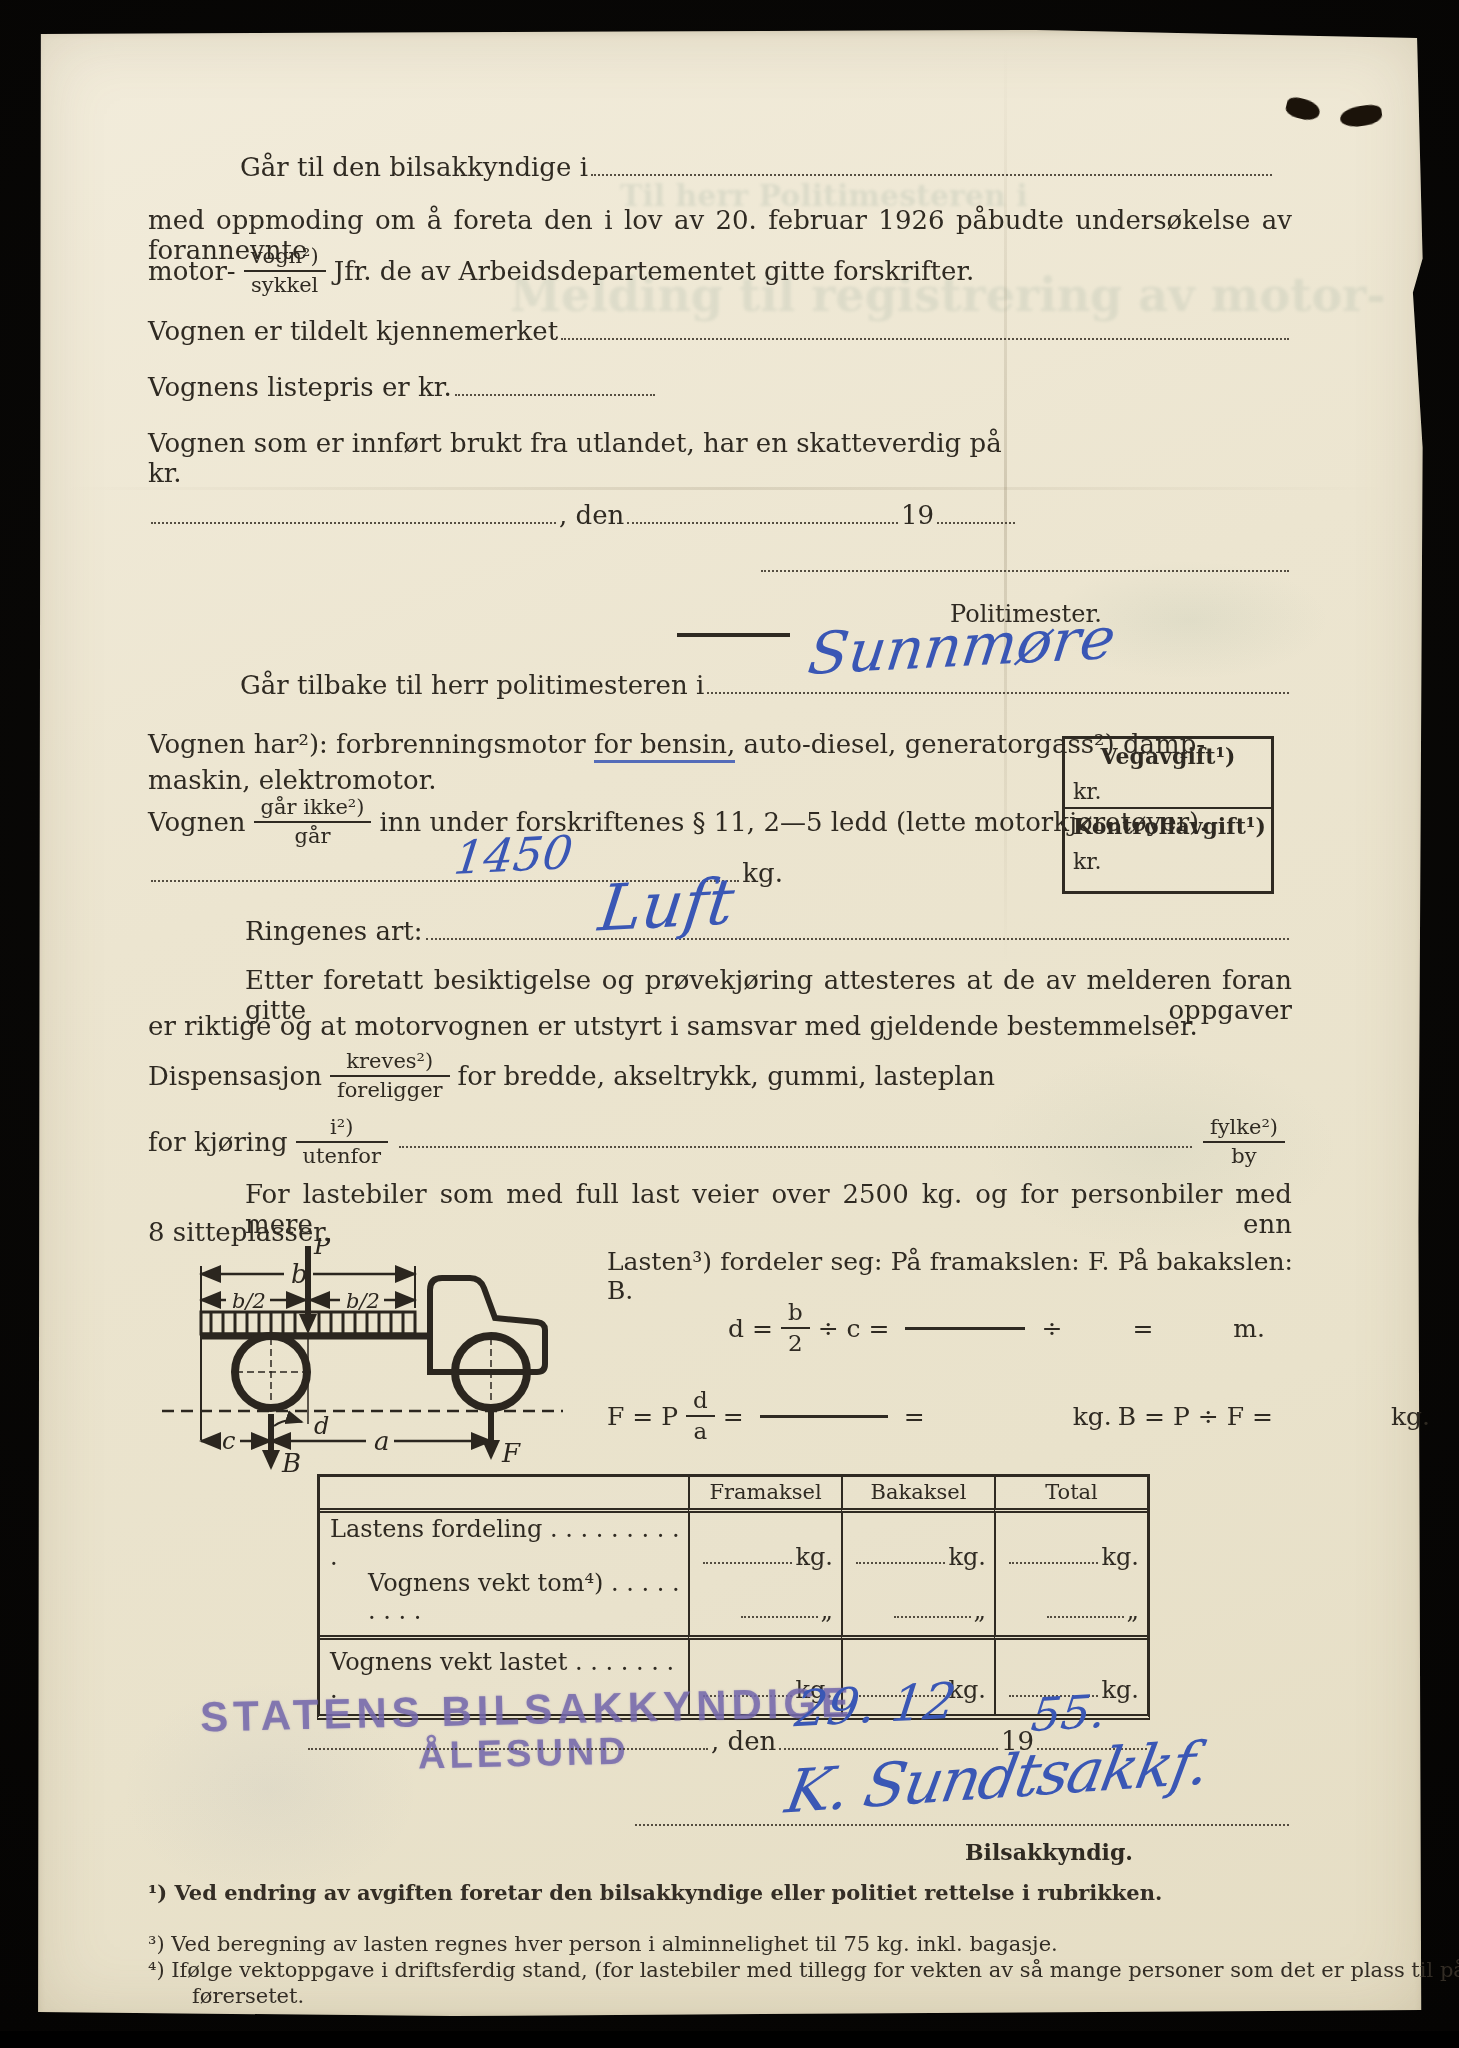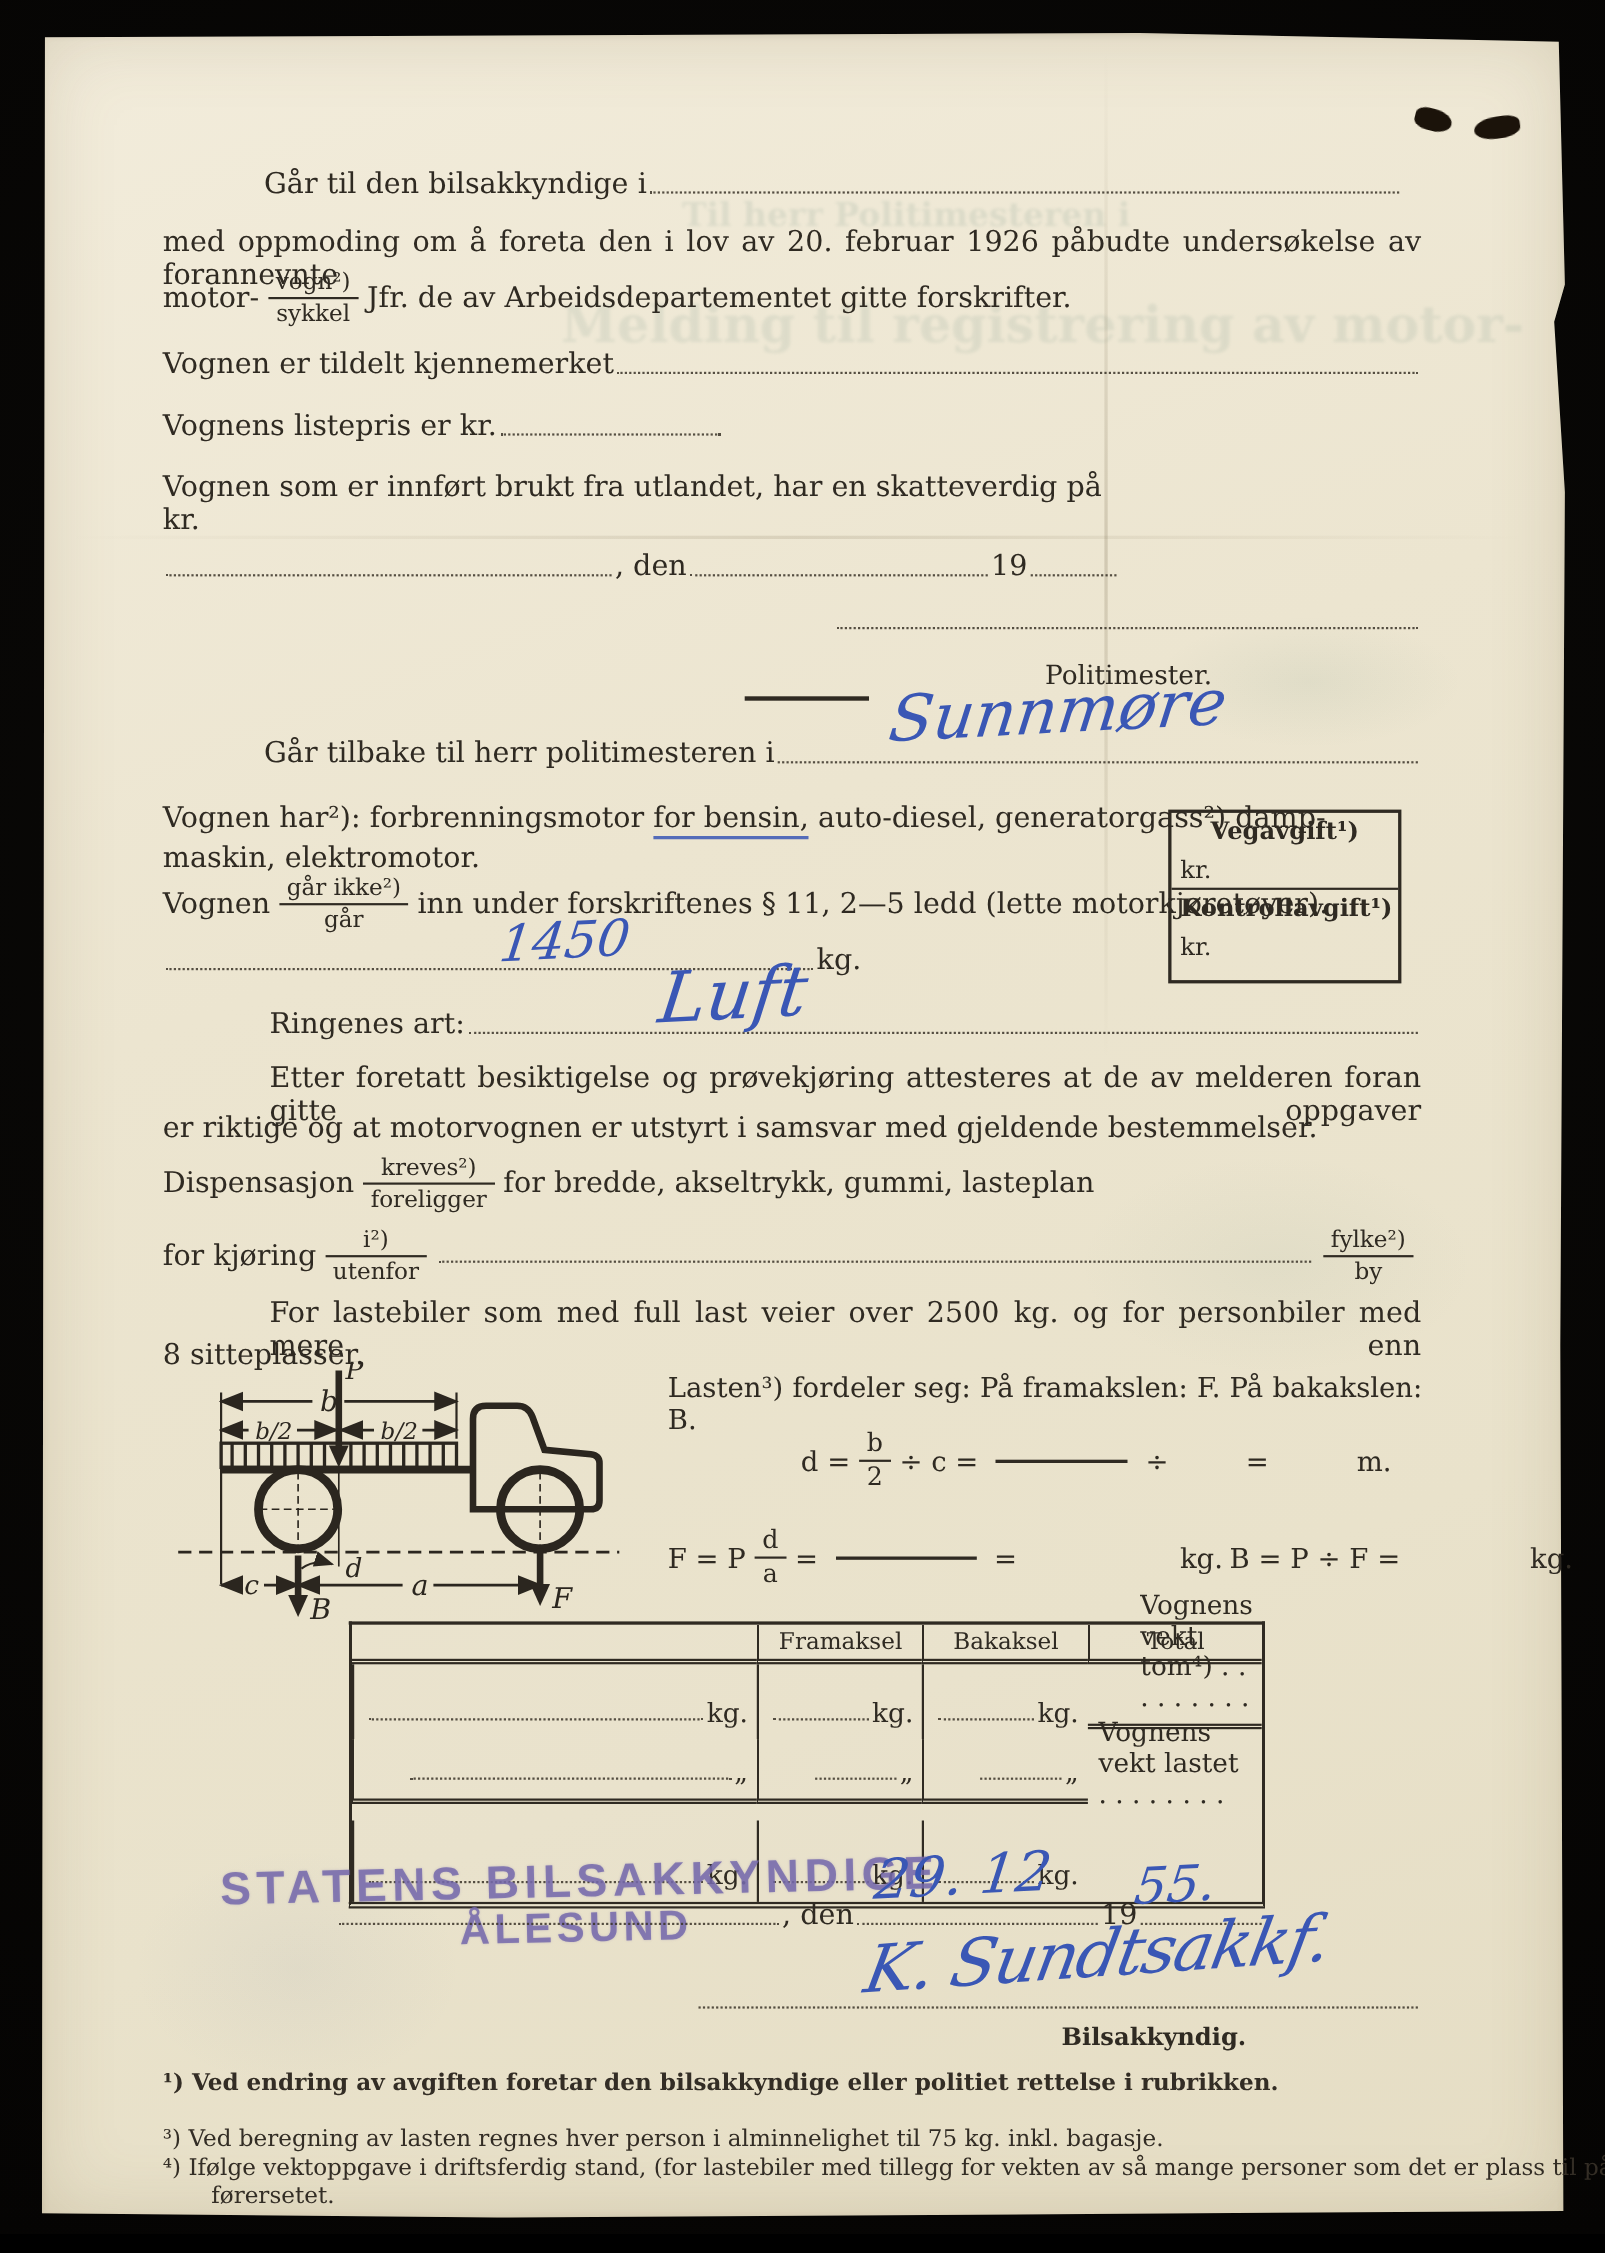--- a/index.html
+++ b/index.html
@@ -293,20 +293,21 @@
     <span style="width:118px;"></span>
     <span>kg.</span>
   </div>
 
   <div class="vtable">
     <div class="th"></div>
     <div class="th cb">Framaksel</div>
     <div class="th cb">Bakaksel</div>
     <div class="th cb">Total</div>
 
+    <div class="td r1">Lastens fordeling . . . . . . . . . .</div>
     <div class="td r1 cb">
         <span class="fill"></span>
         <span>kg.</span>
       </div>
     <div class="td r1 cb">
         <span class="fill"></span>
         <span>kg.</span>
       </div>
     <div class="td r1 cb">
         <span class="fill"></span>

